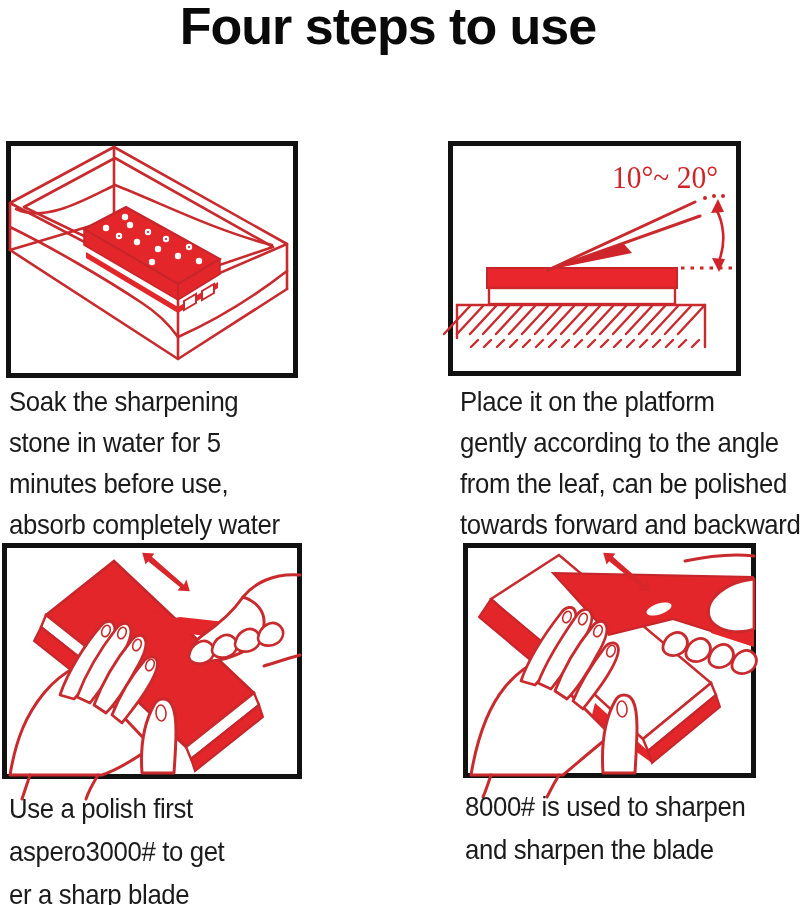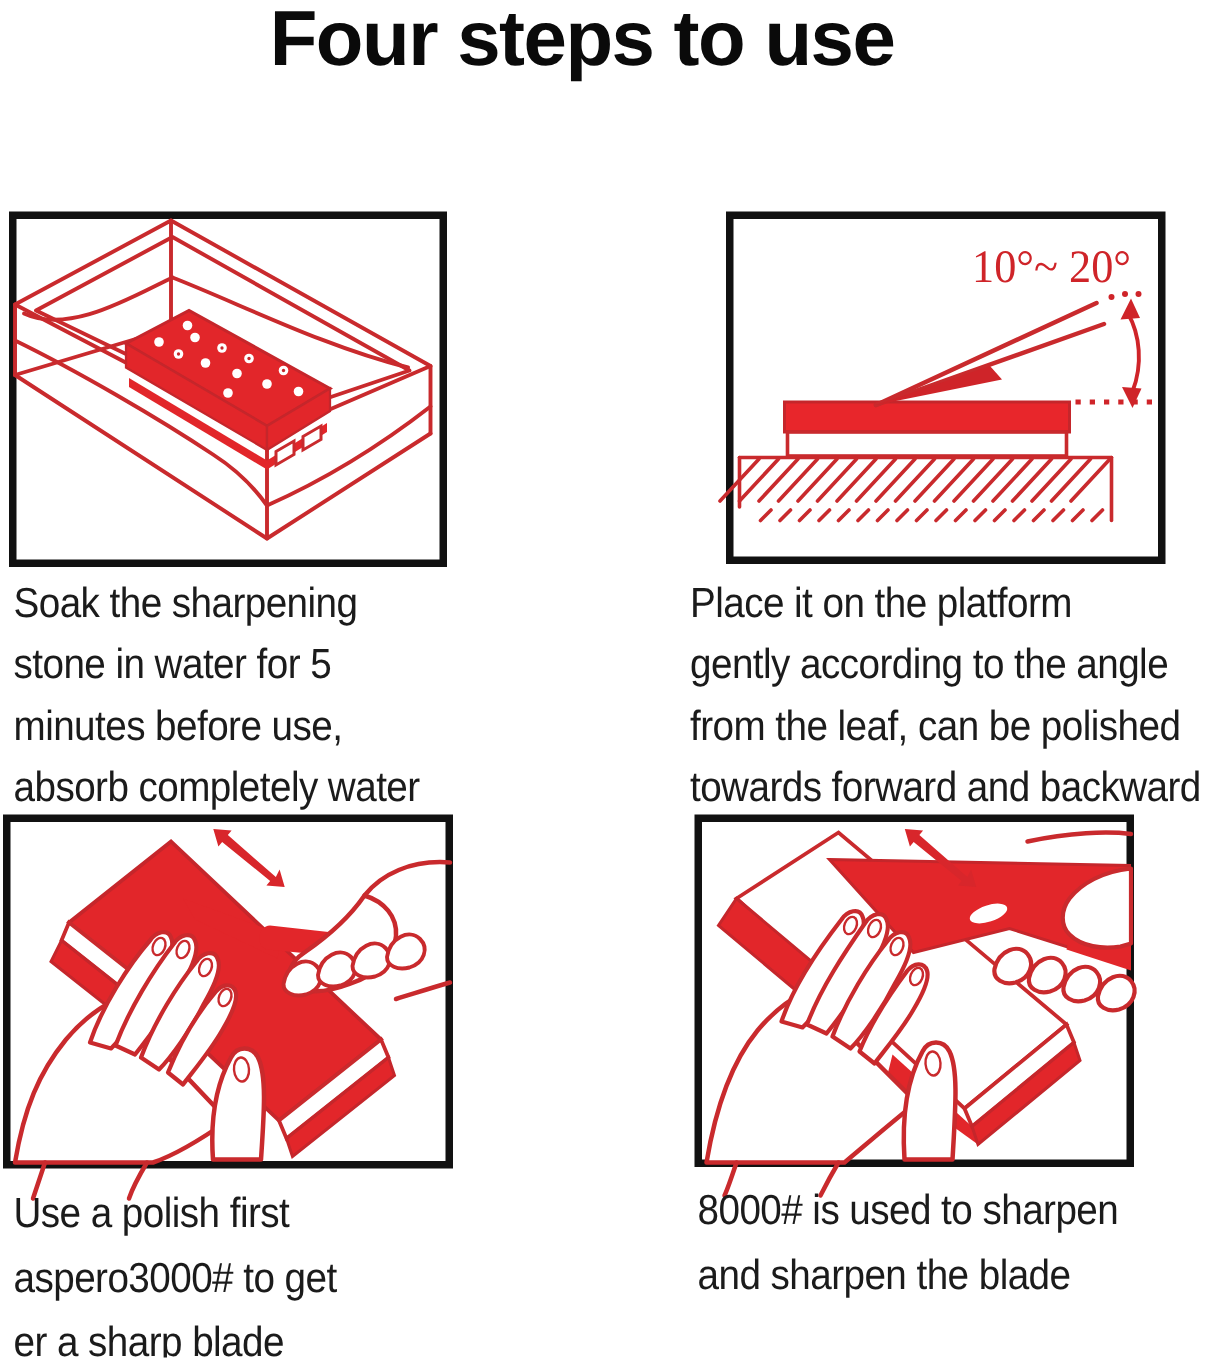--- a/index.html
+++ b/index.html
@@ -68,21 +68,21 @@
     <g fill="#c5262b">
       <circle cx="113" cy="95" r="1.1"></circle>
           <circle cx="142" cy="91" r="1.1"></circle>
       <circle cx="160" cy="98" r="1.1"></circle>
           <circle cx="183" cy="106" r="1.1"></circle>
     </g>
   </g>
 </svg>
 </div>
 
-<div class="panel" style="left:484px;top:141px;">
+<div class="panel" style="left:448px;top:141px;">
 <svg width="293" height="235" viewBox="0 0 293 235">
   <rect x="2.5" y="2.5" width="288" height="230" fill="#ffffff" stroke="#111111" stroke-width="5"></rect>
   <text x="164" y="47" font-size="31" fill="#cf2429" font-family="'Liberation Serif', serif" textLength="106" lengthAdjust="spacingAndGlyphs">10°~ 20°</text>
   <g>
     <rect x="39" y="127" width="190" height="20" fill="#e8262b" stroke="#c5262b" stroke-width="2"></rect>
     <rect x="41" y="147" width="186" height="16" fill="#ffffff" stroke="#c92a2d" stroke-width="2.4"></rect>
   </g>
   <g stroke="#c92a2d" stroke-width="2.4" fill="none" stroke-linecap="round">
     <path d="M 9,164 L 257,164"></path>
     <path d="M 9,164 L 9,197"></path>

